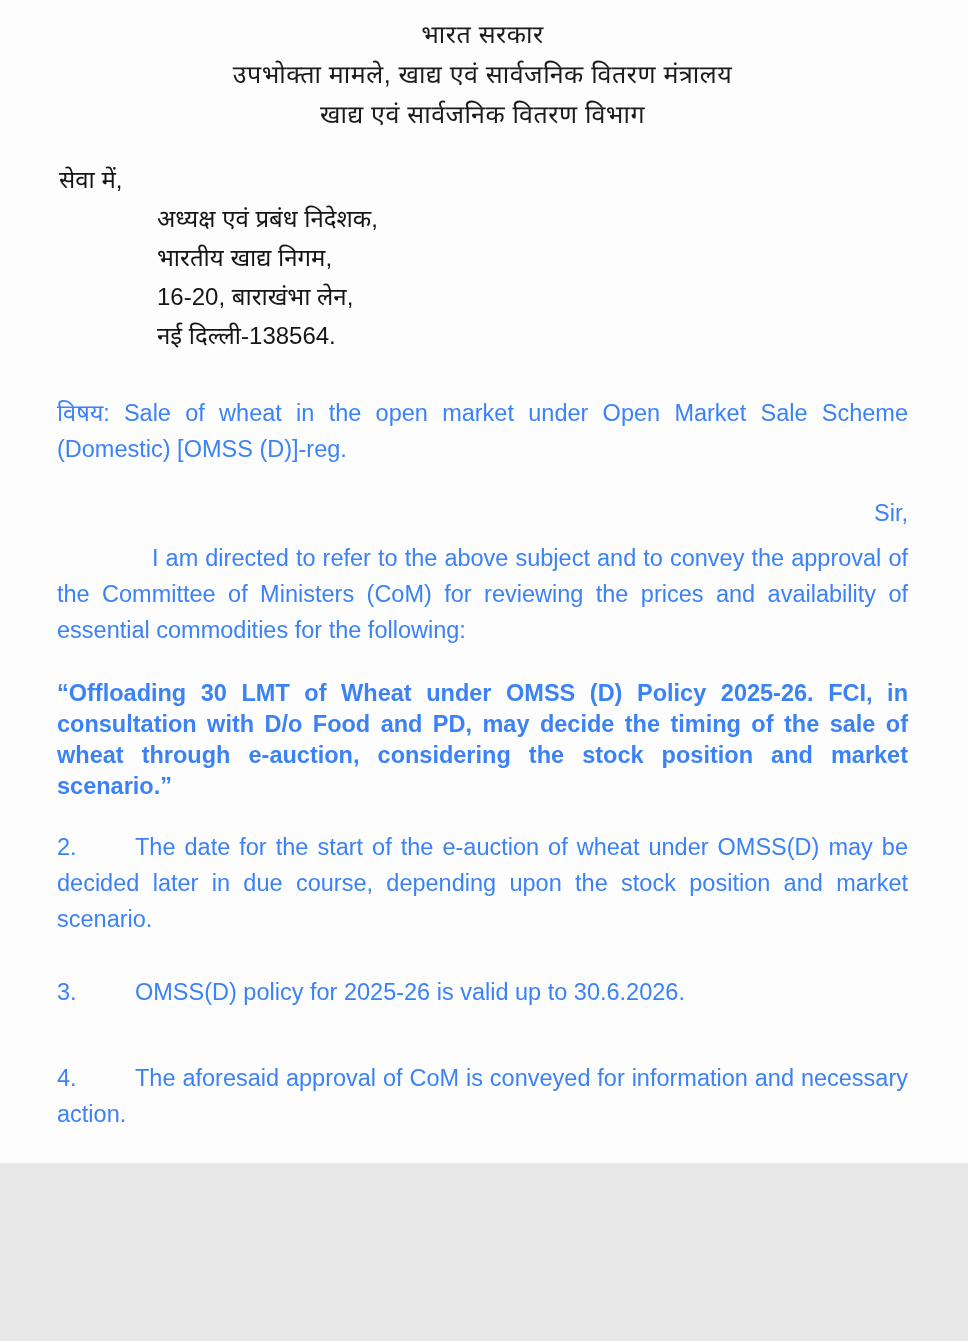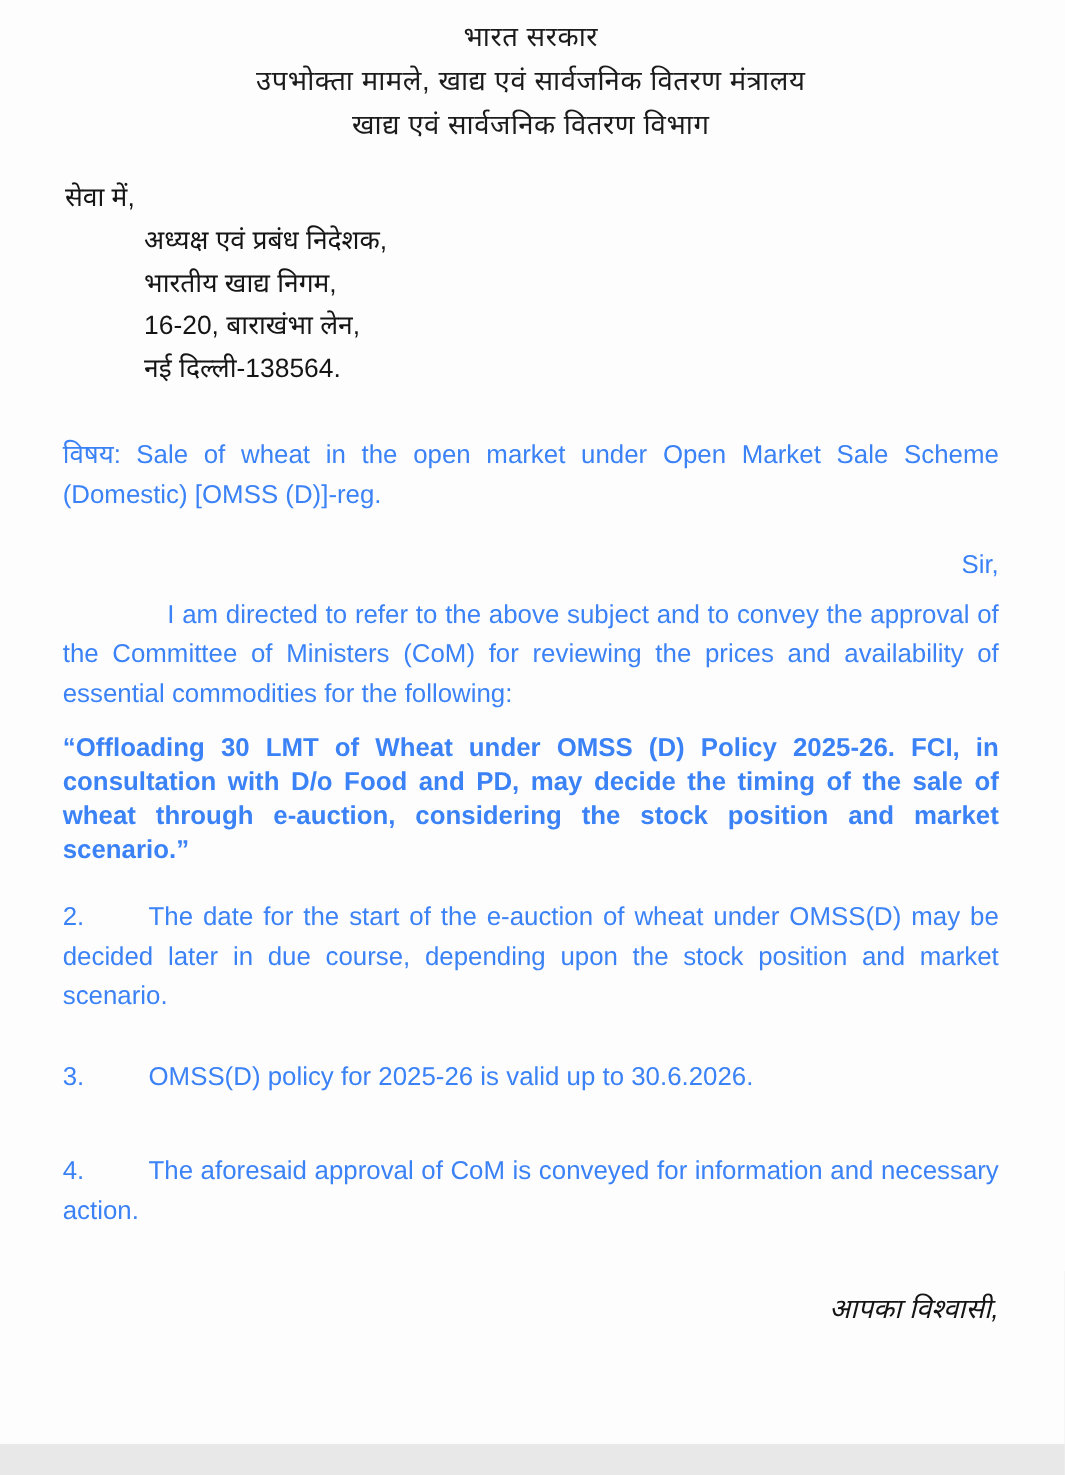--- a/index.html
+++ b/index.html
@@ -1,43 +1,43 @@
 <!DOCTYPE html>
 <html><head>
 <meta charset="utf-8">
 <style>
   * { margin: 0; padding: 0; box-sizing: border-box; }
   html, body { background: #e8e8e8; }
   .page {
     position: relative;
     width: 968px;
-    height: 1313px;
+    height: 1163px;
     margin: 0 auto;
     background: #fdfdfd;
     color: #151515;
     font-family: "Liberation Sans", sans-serif;
     overflow: hidden;
     padding: 14px 60px 0 57px;
   }
   
   .letterhead { text-align: center; font-size: 25px; line-height: 40px; color: #1b1b1b; }
   .letterhead div { letter-spacing: 0.5px; }
   
   .place-date { margin-top: 44px; text-align: right; font-size: 25px; line-height: 39px; }
   
   .addressee { margin-top: 26px; font-size: 24px; line-height: 39px; }
   .addressee .to-line { margin-left: 2px; }
-  .addressee .addr-line { margin-left: 74px; }
+  .addressee .addr-line { margin-left: 100px; }
   
   .body-text { font-size: 23.5px; line-height: 36px; text-align: justify; color: #3b82f6; }
   .subject { margin-top: 40px; }
   .subject .subj-label { padding-right: 14px; }
   .sir { margin-top: 28px; text-align: right; }
   .para1 { margin-top: 9px; text-indent: 95px; }
-  .quote { margin-top: 16px; font-weight: bold; line-height: 31px; font-size: 23.5px; }
+  .quote { margin-top: 30px; font-weight: bold; line-height: 31px; font-size: 23.5px; }
   .numbered { margin-top: 27px; }
   .numbered .num { display: inline-block; width: 78px; }
   .p3 { margin-top: 37px; }
   .p4 { margin-top: 50px; }
   
   .closing { margin-top: 56px; text-align: right; font-size: 25px; line-height: 32px; font-style: italic; }
 </style>
 </head>
 <body>
 

